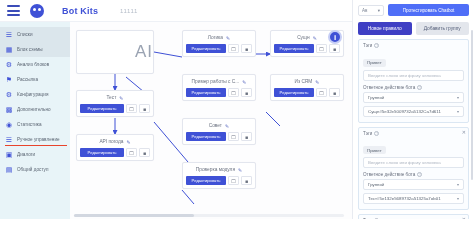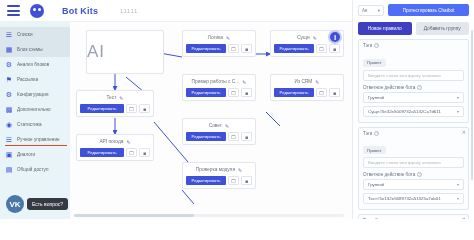--- a/index.html
+++ b/index.html
@@ -145,21 +145,21 @@
   .icon-sq {
     width: 11px; height: 9px;
     border: 1px solid #e1e4ec; border-radius: 1px;
     display: flex; align-items: center; justify-content: center;
     font-size: 5px; color: #6b7280; cursor: pointer; background: #fff;
   }
 
   
   .node-ai {
     left: 6px; top: 8px; width: 78px; height: 44px;
-    display: flex; align-items: center; justify-content: flex-start; margin-left: 10px;
+    display: flex; align-items: center; justify-content: flex-end;
   }
   .node-ai .ai-text { font-size: 17px; color: #9aa3b2; letter-spacing: 1px; }
 
   .info-badge {
     position: absolute; width: 14px; height: 14px; border-radius: 50%;
     background: #3f51d6; color: #fff;
     display: flex; align-items: center; justify-content: center;
     font-size: 8px; font-weight: bold;
     border: 2px solid #c5cdf5;
     z-index: 4; cursor: pointer;
@@ -328,24 +328,20 @@
     <div class="side-item">
         <span class="side-ic">▣</span>
         <span class="side-lbl">Диалоги</span>
       </div>
     <div class="side-item">
         <span class="side-ic">▤</span>
         <span class="side-lbl">Общий доступ</span>
       </div>
   </div>
 
-  <div class="vk-wrap">
-    <div class="vk-btn">VK</div>
-    <div class="vk-tip">Есть вопрос?</div>
-  </div>
 
   <div class="canvas">
     <svg class="canvas-svg">
       <defs>
         <marker id="ah" markerWidth="5" markerHeight="5" refX="4" refY="2.5" orient="auto">
           <path d="M0,0 L5,2.5 L0,5 z" fill="#3f51d6"></path>
         </marker>
       </defs>
       <path d="M84,30 L112,35" stroke="#3f51d6" stroke-width="1" fill="none"></path>
       <path d="M45,52 L45,68" stroke="#3f51d6" stroke-width="1" fill="none" marker-end="url(#ah)"></path>

